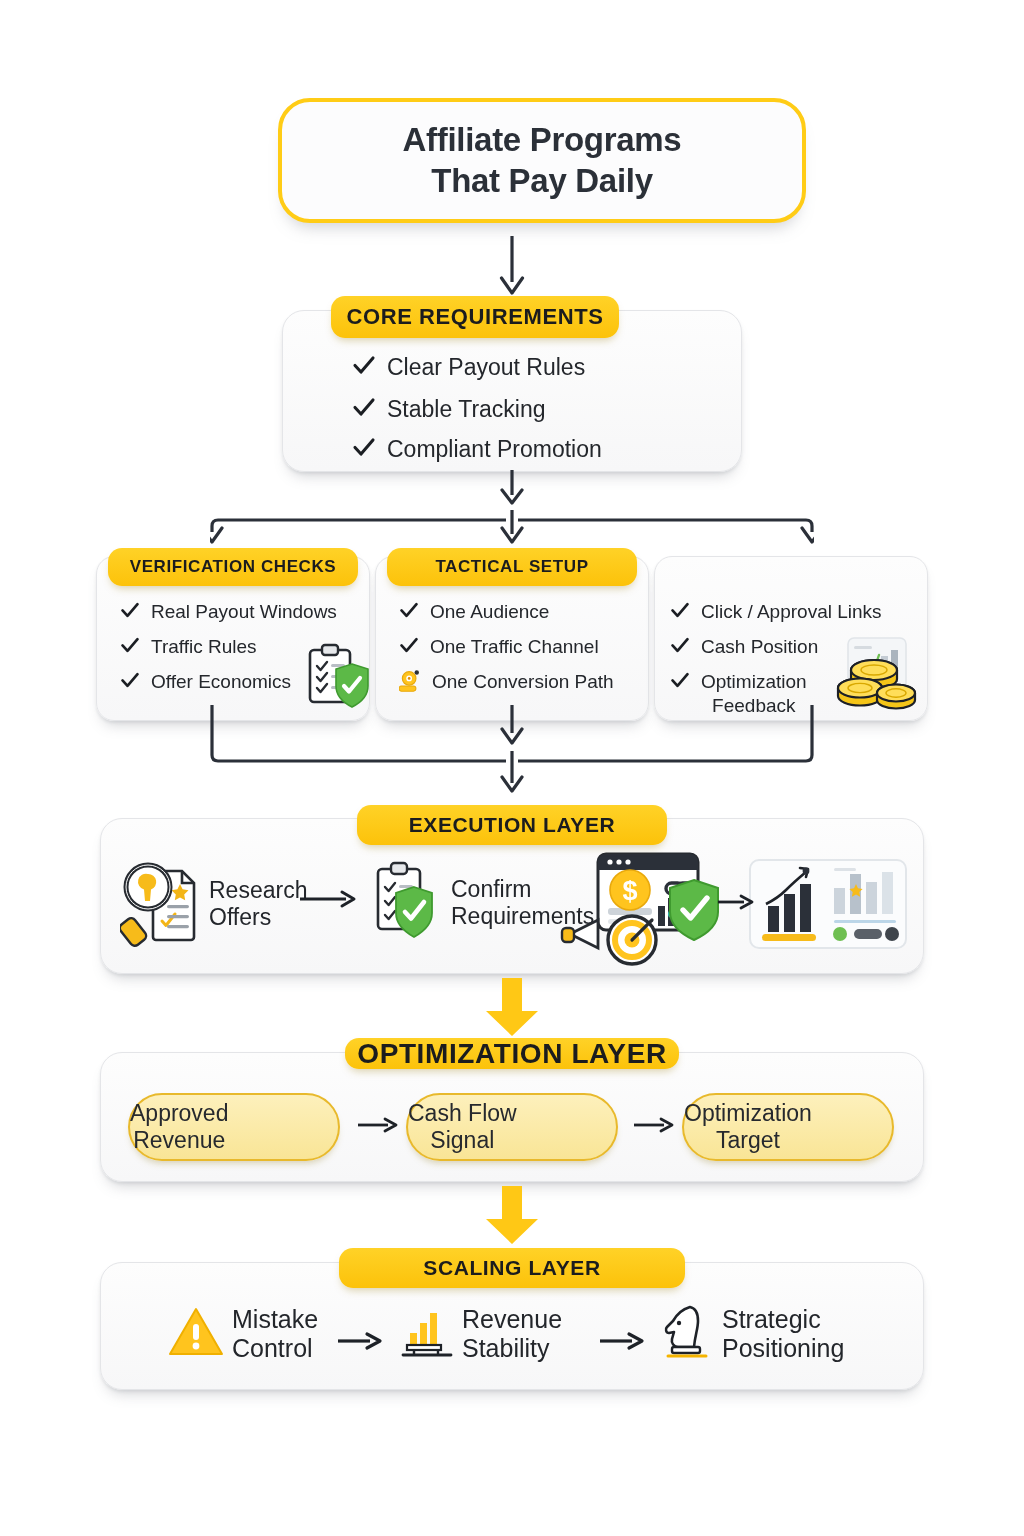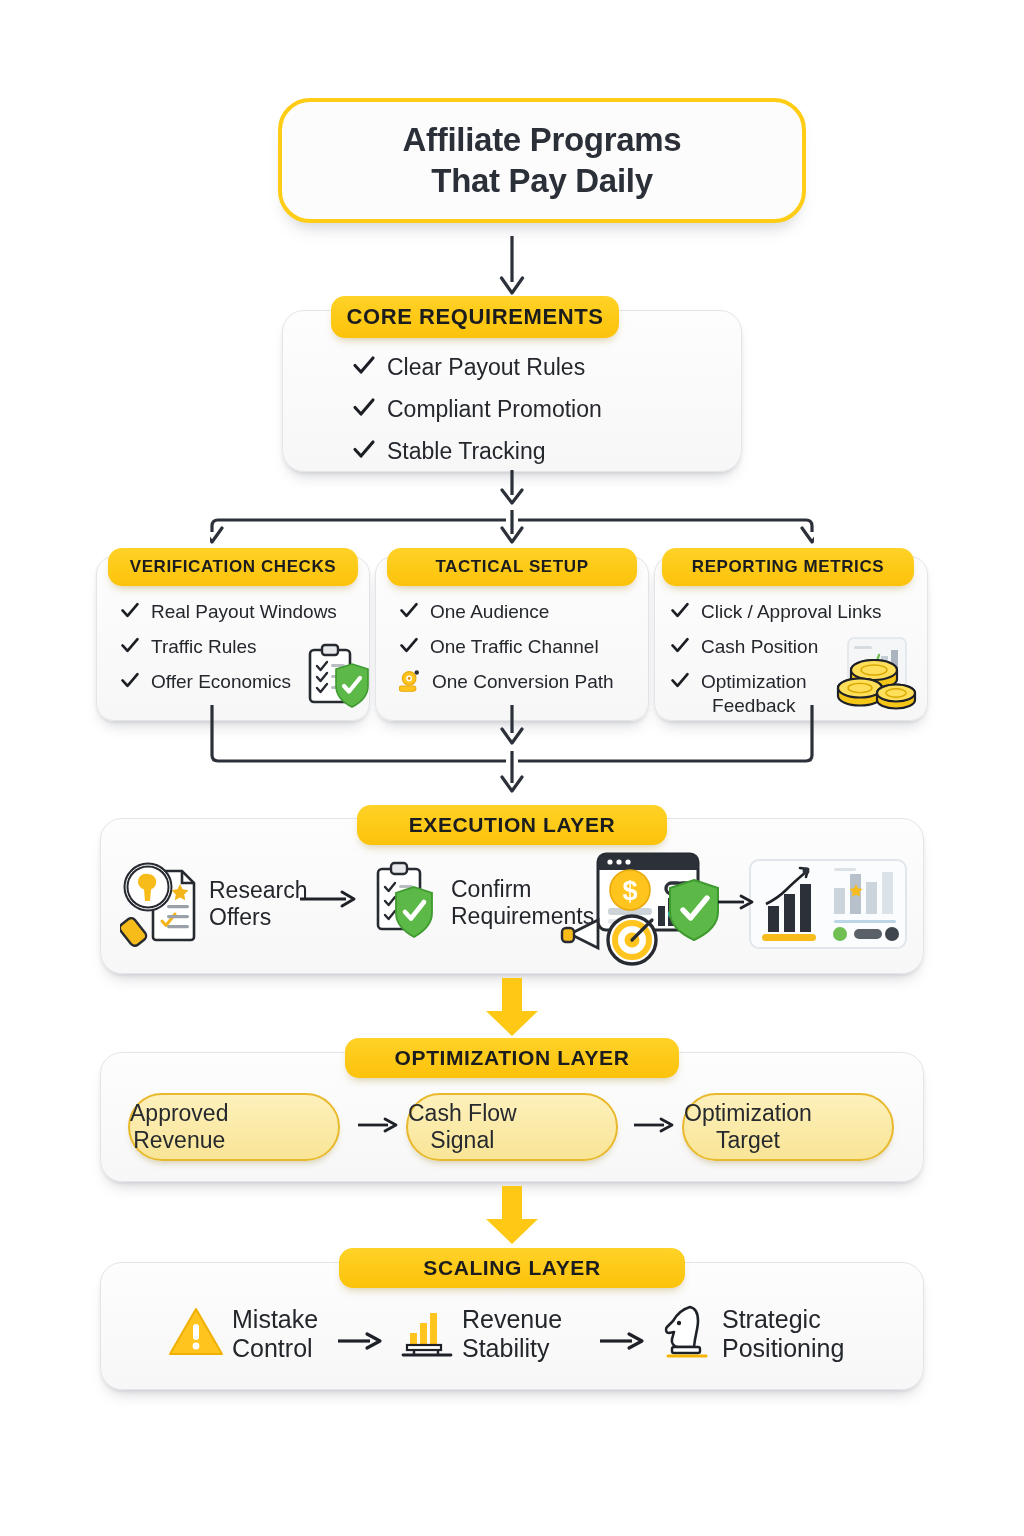--- a/index.html
+++ b/index.html
@@ -109,35 +109,35 @@
   </div>
   <div class="bullets" style="left:352px; top:353px; width:380px; font-size:23px;">
     <div class="bullet" style="margin-bottom:12px;">
       <span class="tick">
         <svg width="24" height="24" viewBox="0 0 24 24">
             <path d="M3 12.5 L9 19 L21 5" stroke="#1b1e23" stroke-width="3.1" fill="none" stroke-linecap="round" stroke-linejoin="round"></path>
           </svg>
       </span>
       <span class="lbl">Clear Payout Rules</span>
     </div>
-    <div class="bullet" style="margin-bottom:12px;">
+    <div class="bullet">
       <span class="tick">
         <svg width="24" height="24" viewBox="0 0 24 24">
             <path d="M3 12.5 L9 19 L21 5" stroke="#1b1e23" stroke-width="3.1" fill="none" stroke-linecap="round" stroke-linejoin="round"></path>
           </svg>
       </span>
-      <span class="lbl">Compliant Promotion</span>
-    </div>
-    <div class="bullet">
+      <span class="lbl">Stable Tracking</span>
+    </div>
+    <div class="bullet" style="margin-bottom:12px;">
       <span class="tick">
         <svg width="24" height="24" viewBox="0 0 24 24">
             <path d="M3 12.5 L9 19 L21 5" stroke="#1b1e23" stroke-width="3.1" fill="none" stroke-linecap="round" stroke-linejoin="round"></path>
           </svg>
       </span>
-      <span class="lbl">Stable Tracking</span>
+      <span class="lbl">Compliant Promotion</span>
     </div>
   </div>
 
   <svg class="conn" style="left:210px; top:470px;" width="604" height="82" viewBox="0 0 604 82">
     <path d="M302 0 L302 25" stroke="#2b3039" stroke-width="3.2" fill="none"></path>
     <path d="M292 20 L302 33 L312 20" stroke="#2b3039" stroke-width="3.2" fill="none" stroke-linecap="round" stroke-linejoin="round"></path>
     <path d="M8 50 L296 50 M308 50 L596 50" stroke="#2b3039" stroke-width="3.2" fill="none"></path>
     <path d="M8 50 Q2 50 2 56 L2 62" stroke="#2b3039" stroke-width="3.2" fill="none"></path>
     <path d="M596 50 Q602 50 602 56 L602 62" stroke="#2b3039" stroke-width="3.2" fill="none"></path>
     <path d="M302 40 L302 64" stroke="#2b3039" stroke-width="3.2" fill="none"></path>
@@ -220,23 +220,20 @@
           <circle cx="12" cy="10" r="1.6" fill="#E08C00"></circle>
           <path d="M3 19 h14 a3 3 0 0 1 0 6 H3 a3 3 0 0 1 0 -6 z" fill="#FFC41E" stroke="#E9A90C" stroke-width="1.2"></path>
           <circle cx="21" cy="3" r="2.6" fill="#2b2f35"></circle>
         </svg>
       </span>
       <span class="lbl">One Conversion Path</span>
     </div>
   </div>
 
   <div class="card" style="left:654px; top:556px; width:274px; height:165px; border-radius:18px;"></div>
-  <div class="hdr" style="left:662px; top:548px; width:252px; height:38px; font-size:17px;">
-    <span>REPORTING METRICS</span>
-  </div>
   <span style="position:absolute; left:818px; top:636px;">
     <svg width="100" height="84" viewBox="0 0 100 84">
       <rect x="30" y="2" width="58" height="52" rx="6" fill="#f4f6f8" stroke="#e1e5e9" stroke-width="1.6"></rect>
       <rect x="36" y="10" width="18" height="3" rx="1.5" fill="#d6dbe0"></rect>
       <rect x="63" y="20" width="7" height="26" fill="#c4ccd4"></rect>
       <rect x="73" y="14" width="7" height="32" fill="#aab4be"></rect>
       <path d="M36 36 q7 -12 13 -5 q6 7 12 -12" stroke="#6FBF52" stroke-width="2.4" fill="none" stroke-linecap="round"></path>
       <ellipse cx="56" cy="34" rx="23" ry="10" fill="#FFDE59" stroke="#1d2026" stroke-width="2.2"></ellipse>
       <path d="M33 34 v9 a23 10 0 0 0 46 0 v-9" fill="#F5C518" stroke="#1d2026" stroke-width="2.2"></path>
       <ellipse cx="56" cy="34" rx="23" ry="10" fill="#FFDE59" stroke="#1d2026" stroke-width="2.2"></ellipse>
@@ -395,21 +392,21 @@
       <rect x="106" y="71" width="28" height="10" rx="5" fill="#5a6068"></rect>
       <circle cx="144" cy="76" r="7" fill="#3f454c"></circle>
     </svg>
   </span>
 
   <svg class="conn" style="left:483px; top:978px;" width="58" height="60" viewBox="0 0 58 60">
     <path d="M19 0 H39 V33 H55 L29 58 L3 33 H19 Z" fill="#FFC815"></path>
   </svg>
 
   <div class="card" style="left:100px; top:1052px; width:824px; height:130px;"></div>
-  <div class="hdr" style="left:345px; top:1038px; width:334px; height:40px; font-size:21px;">
+  <div class="hdr" style="left:345px; top:1038px; width:334px; height:31px; font-size:28px;">
     <span>OPTIMIZATION LAYER</span>
   </div>
 
   <div class="opt-pill" style="left:128px; top:1093px; width:212px; height:68px;">
     <span style="white-space:pre-line;">Approved
 Revenue</span>
   </div>
   <span class="arrow-sm" style="left:358px; top:1113px;">
     <svg width="44" height="20" viewBox="0 0 44 20">
         <path d="M0 10 H30" stroke="#1e2228" stroke-width="2.8" fill="none"></path>

